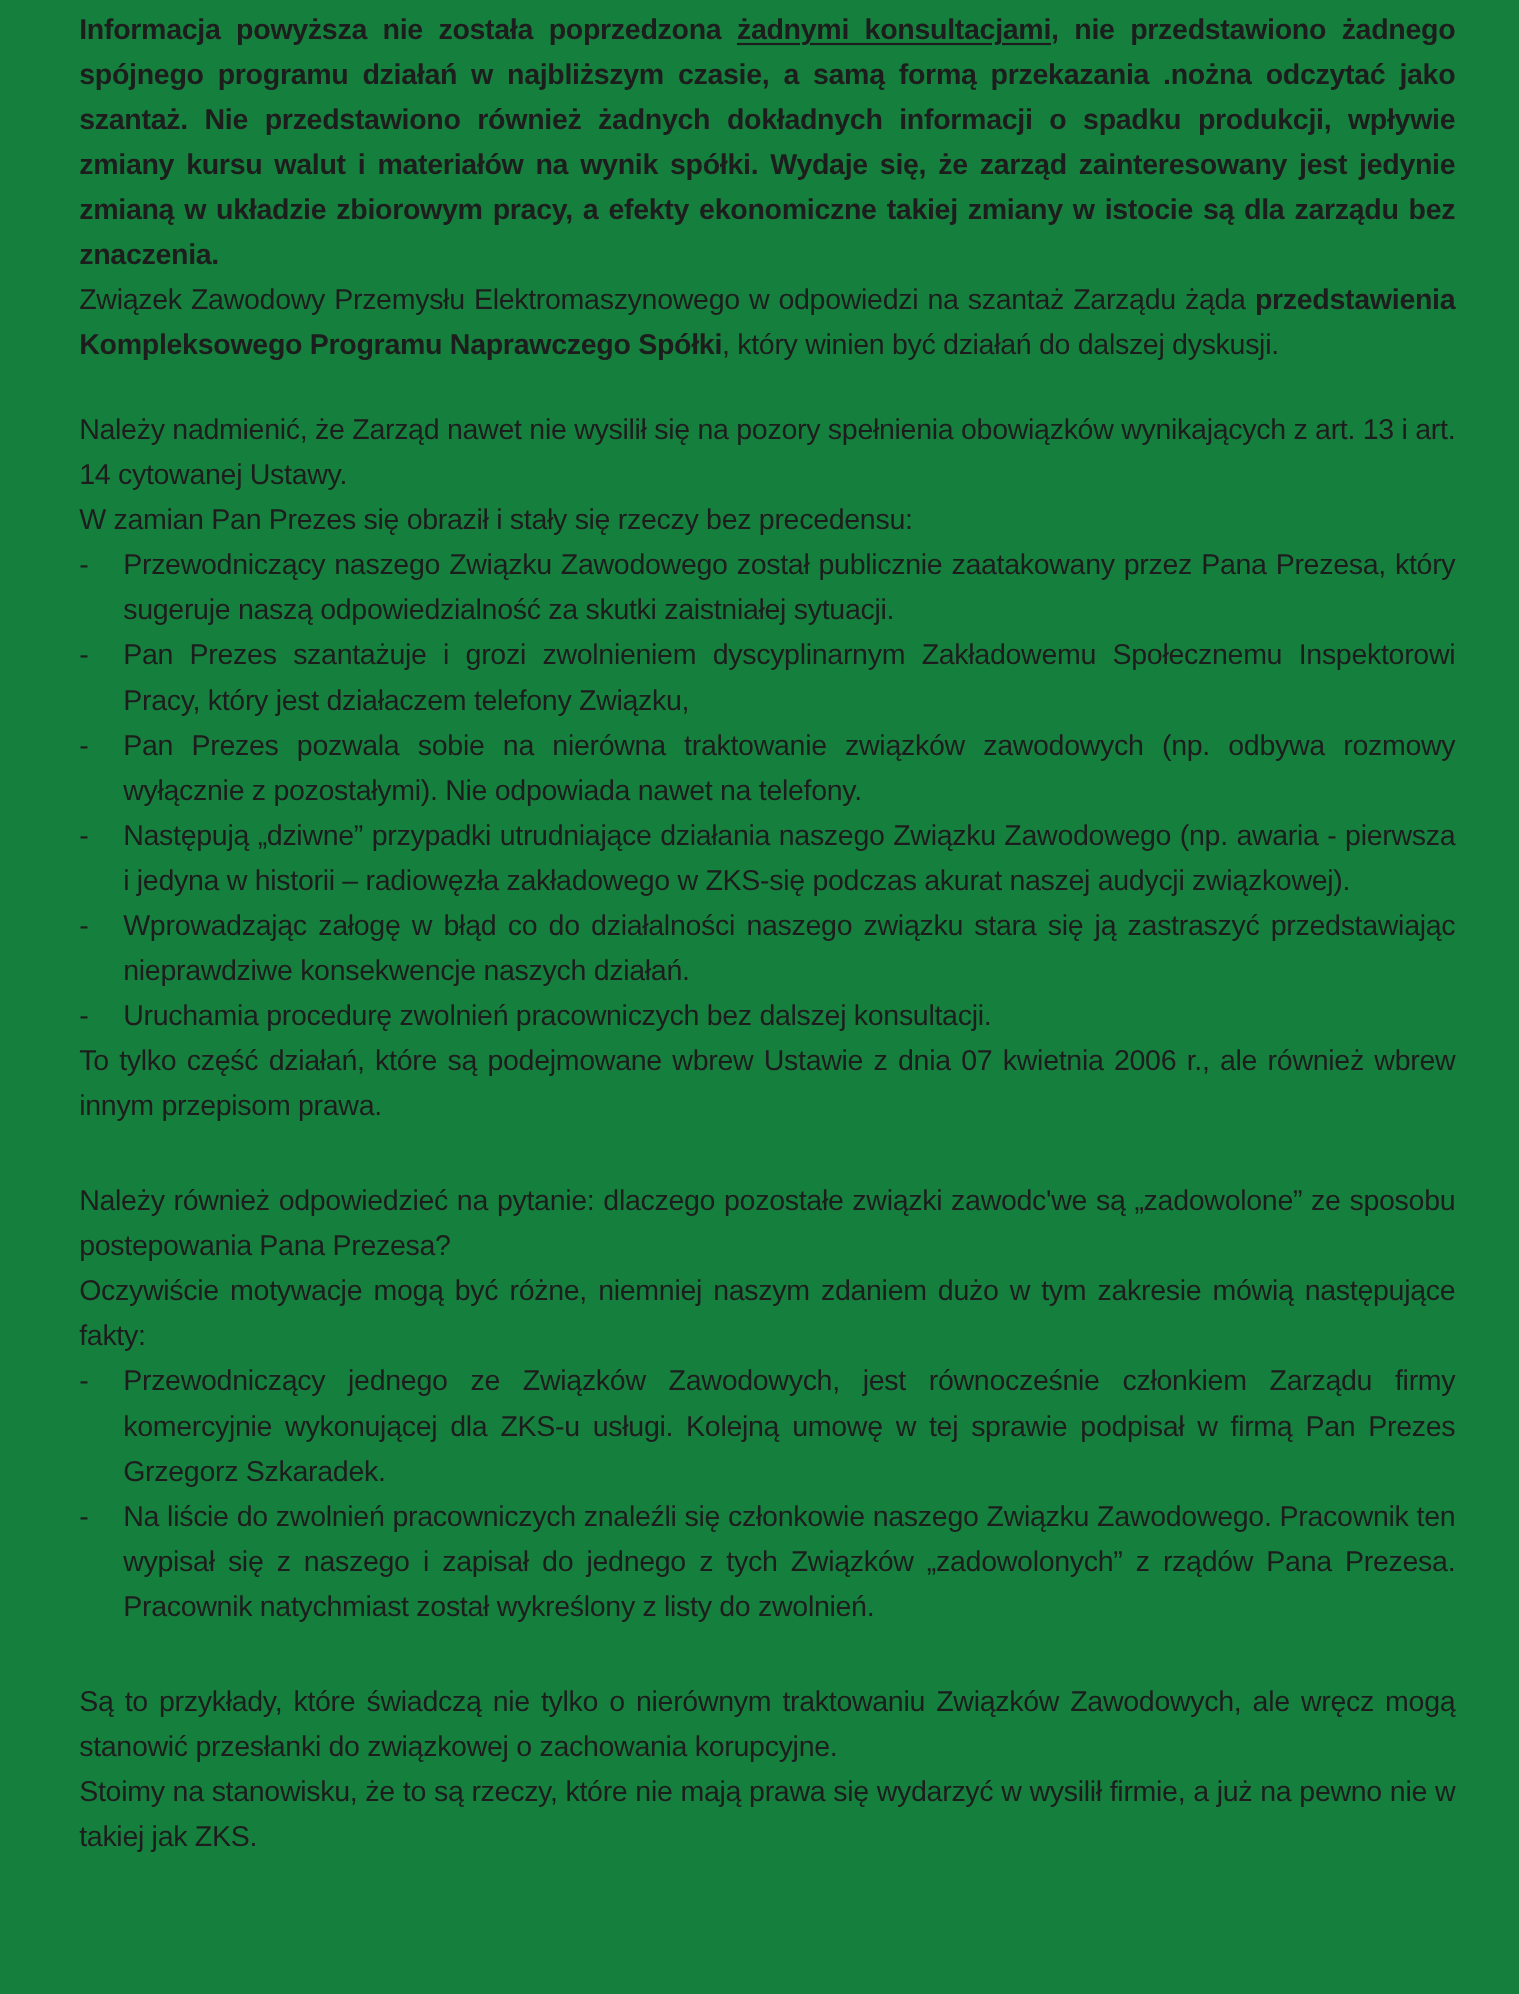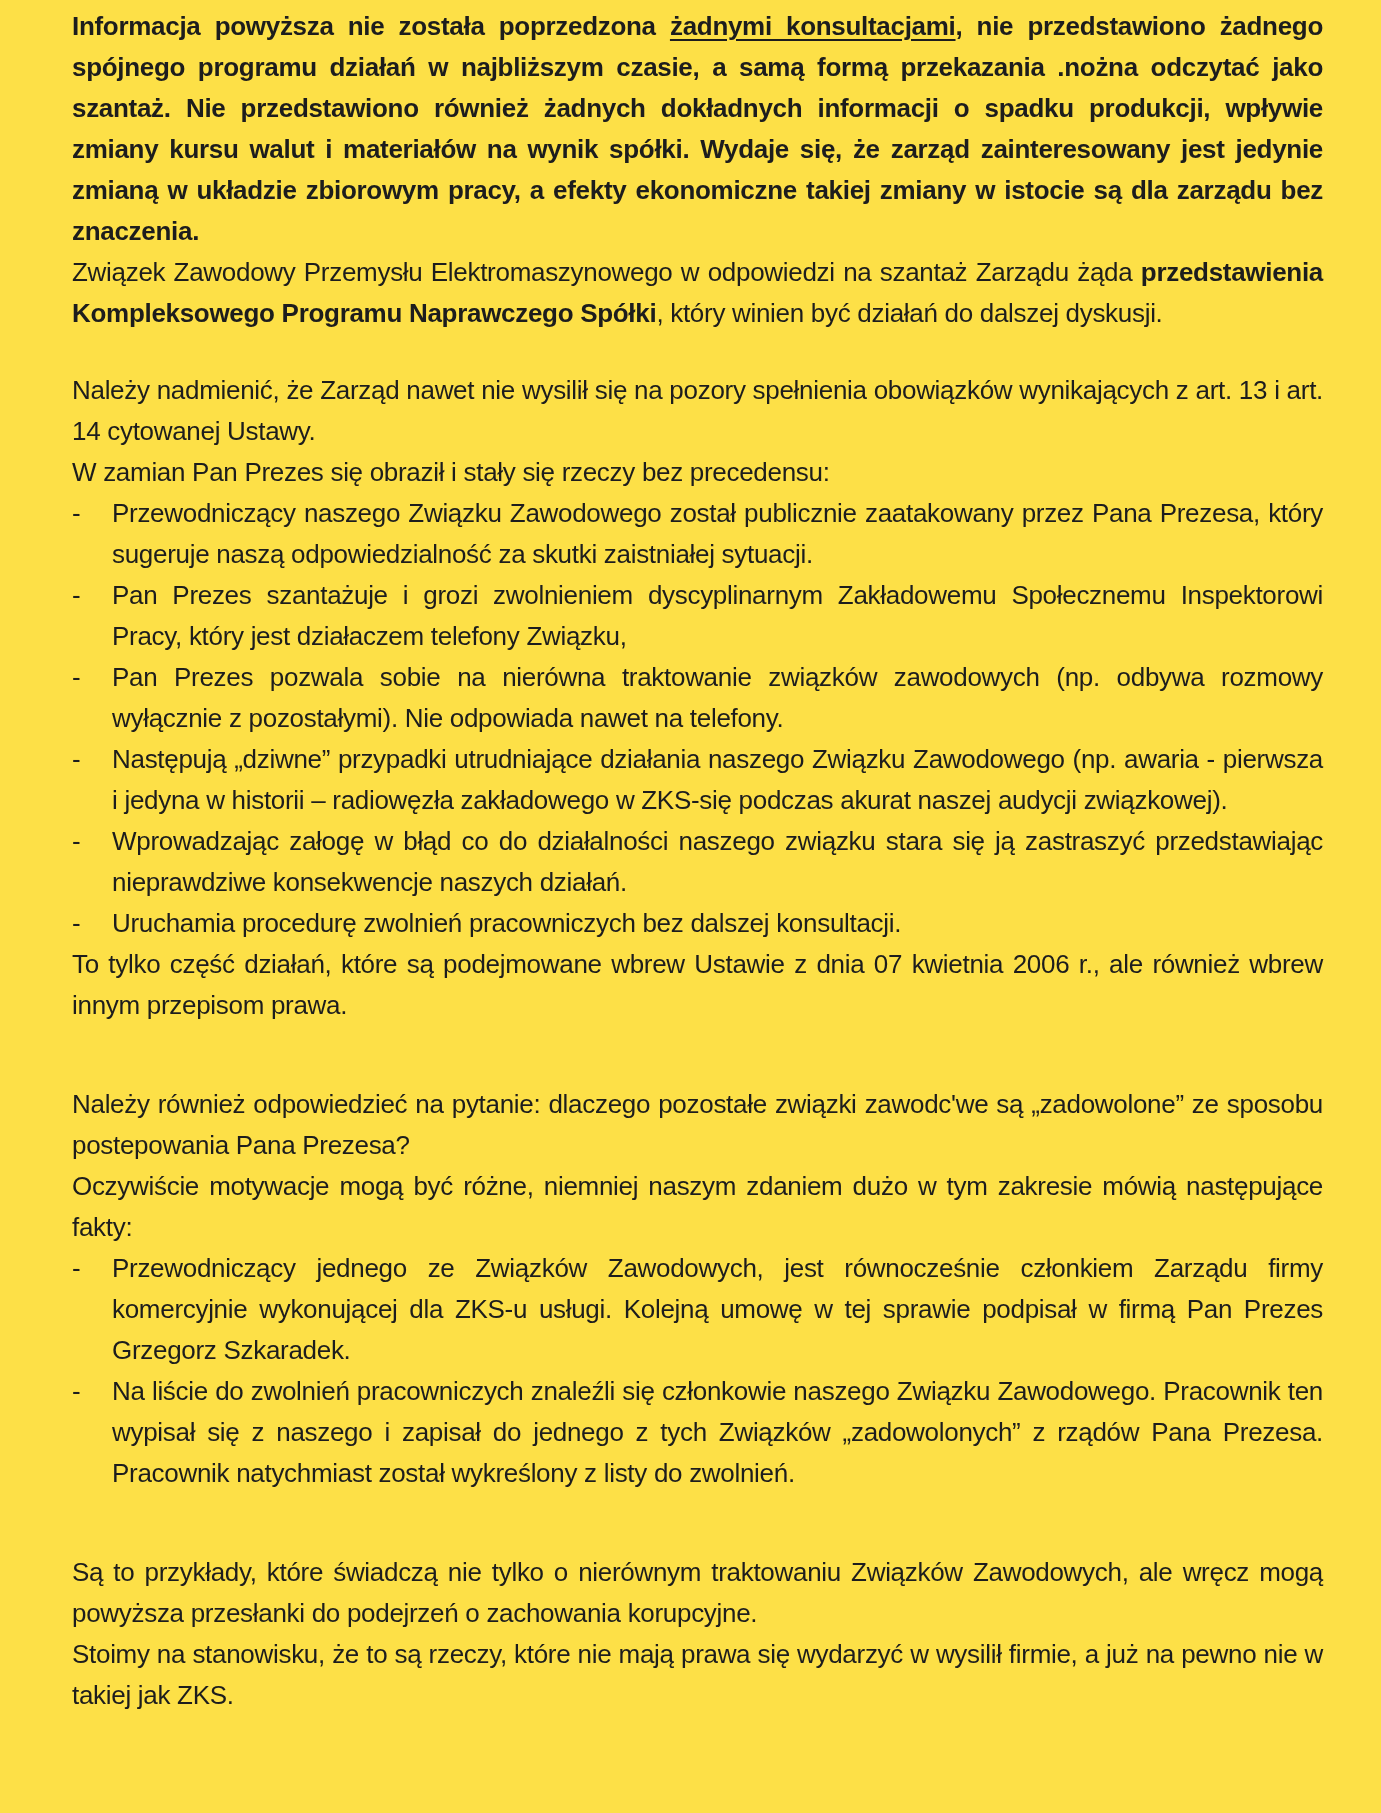--- a/index.html
+++ b/index.html
@@ -6,21 +6,21 @@
     margin: 0;
     padding: 0;
     background: #ffffff;
   }
   .page {
     position: relative;
     width: 1381px;
     min-height: 1813px;
     box-sizing: border-box;
     padding: 6px 58px 20px 72px;
-    background: #fde047;
+    background: #15803d;
     color: #1d1d1d;
     font-family: "Liberation Sans", sans-serif;
     font-size: 26px;
     line-height: 41px;
     letter-spacing: -0.3px;
   }
   .para {
     margin: 0;
   }
   .justify {
@@ -28,21 +28,21 @@
   }
   .bold {
     font-weight: 700;
   }
   .underline {
     text-decoration: underline;
     text-decoration-thickness: 2px;
     text-underline-offset: 4px;
   }
   .gap-sm { margin-top: 36px; }
-  .gap-lg { margin-top: 58px; }
+  .gap-lg { margin-top: 45px; }
   .list {
     margin: 0;
   }
   .li {
     display: flex;
     align-items: flex-start;
   }
   .li .marker {
     flex: 0 0 40px;
     width: 40px;
@@ -104,17 +104,17 @@
     <div class="li">
       <span class="marker">-</span>
       <span class="li-text">Przewodniczący jednego ze Związków Zawodowych, jest równocześnie członkiem Zarządu firmy komercyjnie wykonującej dla ZKS-u usługi. Kolejną umowę w tej sprawie podpisał w firmą Pan Prezes Grzegorz Szkaradek.</span>
     </div>
     <div class="li">
       <span class="marker">-</span>
       <span class="li-text">Na liście do zwolnień pracowniczych znaleźli się członkowie naszego Związku Zawodowego. Pracownik ten wypisał się z naszego i zapisał do jednego z tych Związków „zadowolonych” z rządów Pana Prezesa. Pracownik natychmiast został wykreślony z listy do zwolnień.</span>
     </div>
   </div>
 
-  <p class="para justify gap-lg">Są to przykłady, które świadczą nie tylko o nierównym traktowaniu Związków Zawodowych, ale wręcz mogą powyższa przesłanki do podejrzeń o zachowania korupcyjne.</p>
+  <p class="para justify gap-lg">Są to przykłady, które świadczą nie tylko o nierównym traktowaniu Związków Zawodowych, ale wręcz mogą stanowić przesłanki do związkowej o zachowania korupcyjne.</p>
 
   <p class="para justify">Stoimy na stanowisku, że to są rzeczy, które nie mają prawa się wydarzyć w wysilił firmie, a już na pewno nie w takiej jak ZKS.</p>
 
 </div>
 
 </body></html>

